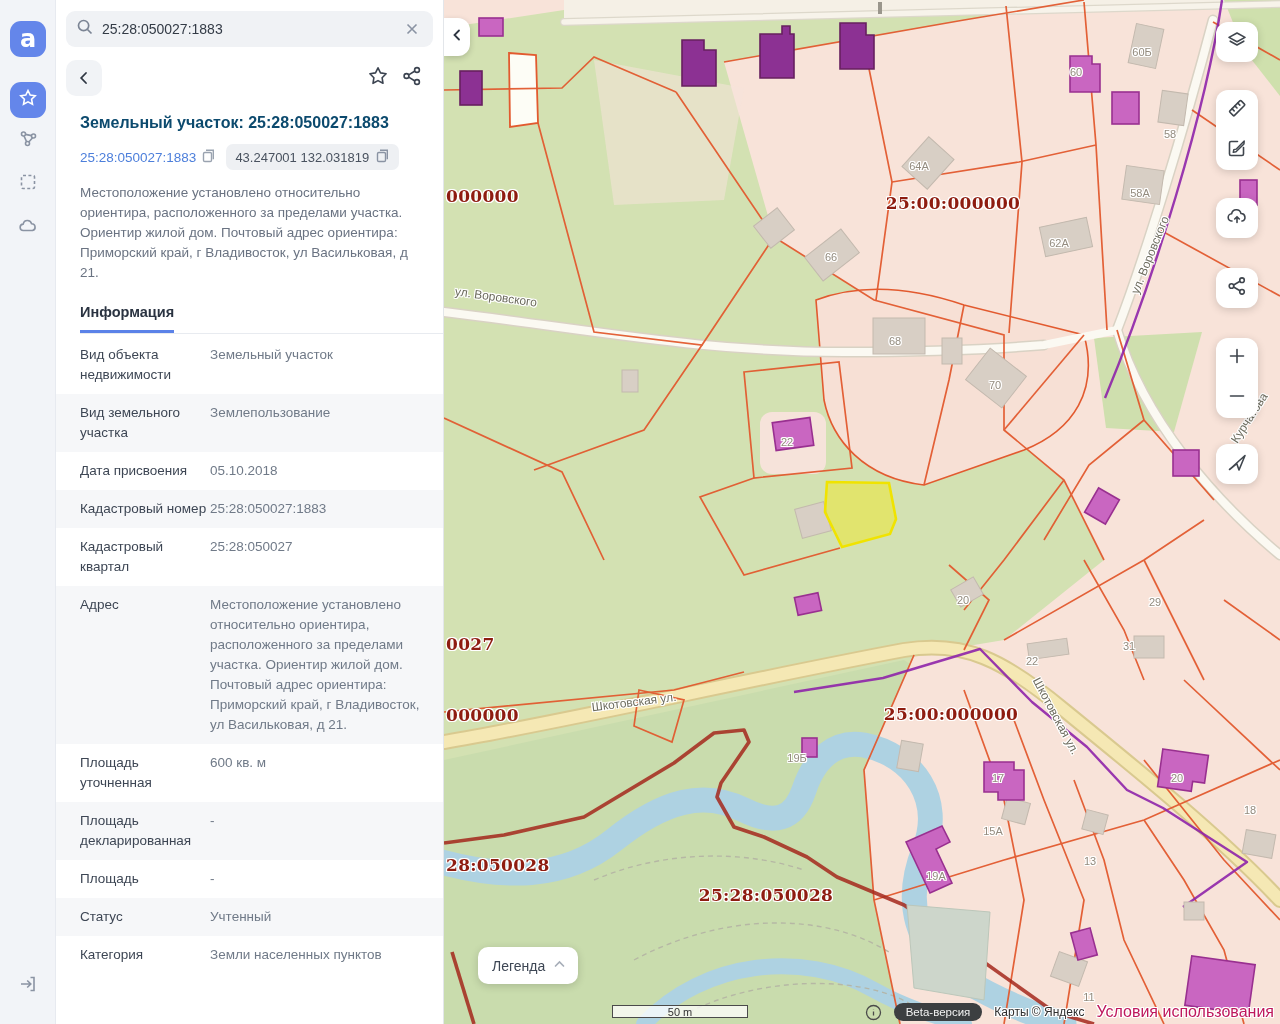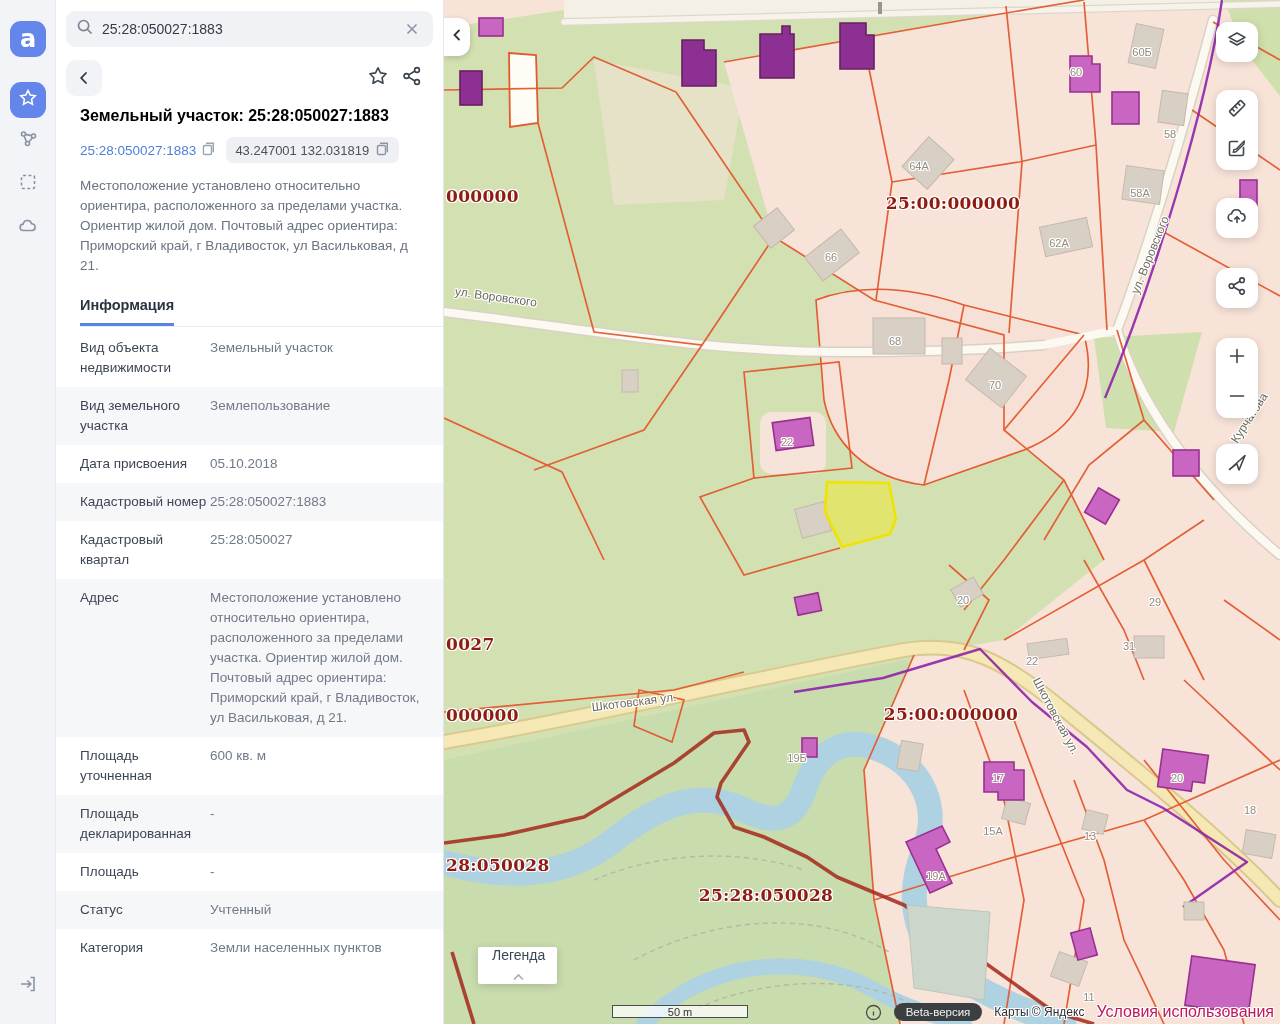--- a/index.html
+++ b/index.html
@@ -26,21 +26,21 @@
     display:flex; align-items:center; padding:0 10px; }
   .searchbar svg { flex:0 0 auto; }
   .searchbar input { flex:1; border:none; outline:none; background:transparent; margin:0 8px;
     font-size:14px; color:#333b46; font-family:"Liberation Sans",sans-serif; }
   .actions { display:flex; align-items:center; margin:13px 14px 0 10px; }
   .back-btn { width:36px; height:36px; background:#f1f3f6; border-radius:10px; display:flex;
     align-items:center; justify-content:center; cursor:pointer; }
   .actions .spacer { flex:1; }
   .icon-btn { width:34px; height:34px; display:flex; align-items:center; justify-content:center;
     cursor:pointer; border-radius:8px; }
-  .title { margin:11px 24px 0 24px; font-size:16px; font-weight:bold; color:#000000; }
+  .title { margin:18px 24px 0 24px; font-size:16px; font-weight:bold; color:#0c4a6e; }
   .chips { display:flex; align-items:center; margin:12px 24px 0 24px; gap:10px; }
   .chip-link { display:flex; align-items:center; gap:5px; color:#4d7fdb; font-size:13.5px; cursor:pointer; }
   .chip-gray { display:flex; align-items:center; gap:6px; background:#eef0f3; border-radius:7px;
     padding:4px 9px; color:#49525f; font-size:13px; cursor:pointer; }
   .descr { margin:13px 24px 0 24px; font-size:13.5px; line-height:20px; color:#6a7382; }
   .tabs { margin:20px 0 0 24px; border-bottom:1px solid #e8ebf0; }
   .tab { display:inline-block; font-size:14.5px; font-weight:bold; color:#2a3341;
     padding-bottom:10px; border-bottom:3px solid #5b82e8; cursor:pointer; }
   .info-table { margin-top:2px; }
   .irow { display:flex; padding:9px 12px 9px 24px; }
@@ -64,22 +64,22 @@
     align-items:center; justify-content:center; cursor:pointer; z-index:5; }
 
   .ctrl { position:absolute; right:22px; width:42px; background:#fff; border-radius:12px;
     box-shadow:0 2px 8px rgba(0,0,0,.16); display:flex; flex-direction:column; align-items:center;
     z-index:5; }
   .ctrl .cbtn { width:42px; height:40px; display:flex; align-items:center; justify-content:center;
     cursor:pointer; }
   .ctrl svg { stroke:#3f454d; fill:none; stroke-width:1.6; stroke-linecap:round; stroke-linejoin:round; }
 
   .legend-btn { position:absolute; left:34px; bottom:40px; height:37px; background:#fff;
-    border-radius:2px; box-shadow:0 2px 8px rgba(0,0,0,.16); display:flex; align-items:center;
-    padding:0 12px 0 14px; gap:8px; cursor:pointer; z-index:5; font-size:14px; color:#3d4654;flex-direction:column; }
+    border-radius:10px; box-shadow:0 2px 8px rgba(0,0,0,.16); display:flex; align-items:center;
+    padding:0 12px 0 14px; gap:8px; cursor:pointer; z-index:5; font-size:14px; color:#3d4654; }
 
   .scalebar { position:absolute; left:168px; top:1005px; width:136px; height:13px;
     border:1.5px solid #4a4a4a; background:rgba(255,255,255,.75); z-index:4;
     display:flex; align-items:center; justify-content:center; font-size:11px; color:#333; }
 
   .attrib { position:absolute; right:6px; bottom:3px; display:flex; align-items:center; gap:12px; z-index:4; }
   .attrib .info-i { width:17px; height:17px; cursor:pointer; display:flex; }
   .beta-pill { background:#3c3f41; color:#f2f2f2; font-size:11.5px; border-radius:10px;
     padding:3px 12px; cursor:pointer; }
   .attr-txt { font-size:12px; color:#2e2e2e; }
@@ -414,21 +414,21 @@
         <span class="mlbl h" style="left: 551px; top: 385px; transform: translate(-50%, -50%);">70</span>
         <span class="mlbl h" style="left: 343px; top: 442px; transform: translate(-50%, -50%);">22</span>
         <span class="mlbl h" style="left: 519px; top: 600px; transform: translate(-50%, -50%);">20</span>
         <span class="mlbl h" style="left: 711px; top: 602px; transform: translate(-50%, -50%);">29</span>
         <span class="mlbl h" style="left: 685px; top: 646px; transform: translate(-50%, -50%);">31</span>
         <span class="mlbl h" style="left: 588px; top: 661px; transform: translate(-50%, -50%);">22</span>
         <span class="mlbl h" style="left: 554px; top: 778px; transform: translate(-50%, -50%);">17</span>
         <span class="mlbl h" style="left: 733px; top: 778px; transform: translate(-50%, -50%);">20</span>
         <span class="mlbl h" style="left: 353px; top: 758px; transform: translate(-50%, -50%);">19Б</span>
         <span class="mlbl h" style="left: 549px; top: 831px; transform: translate(-50%, -50%);">15А</span>
-        <span class="mlbl h" style="left: 646px; top: 836px; transform: translate(-50%, -50%);">13</span>
+        <span class="mlbl h" style="left: 646px; top: 861px; transform: translate(-50%, -50%);">13</span>
         <span class="mlbl h" style="left: 492px; top: 876px; transform: translate(-50%, -50%);">19А</span>
         <span class="mlbl h" style="left: 806px; top: 810px; transform: translate(-50%, -50%);">18</span>
         <span class="mlbl h" style="left: 645px; top: 997px; transform: translate(-50%, -50%);">11</span>
       </div>
 
     <div class="collapse-btn">
       <span>
         <svg width="14" height="14" viewBox="0 0 14 14" fill="none" stroke="#2e3642" stroke-width="1.8" stroke-linecap="round">
             <path d="M9 2.5L4.5 7L9 11.5"></path>
           </svg>

